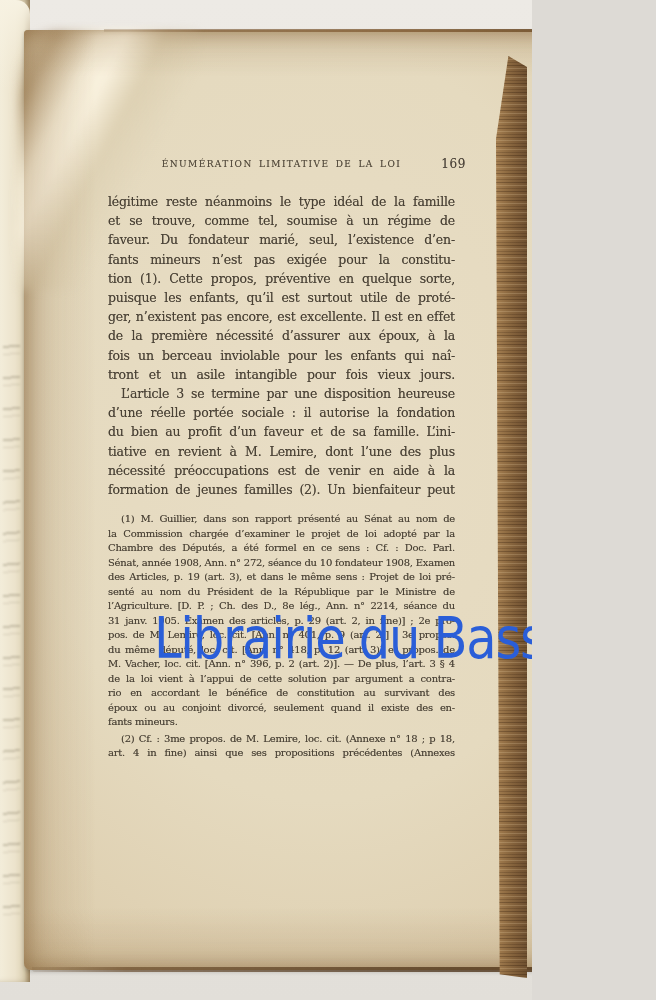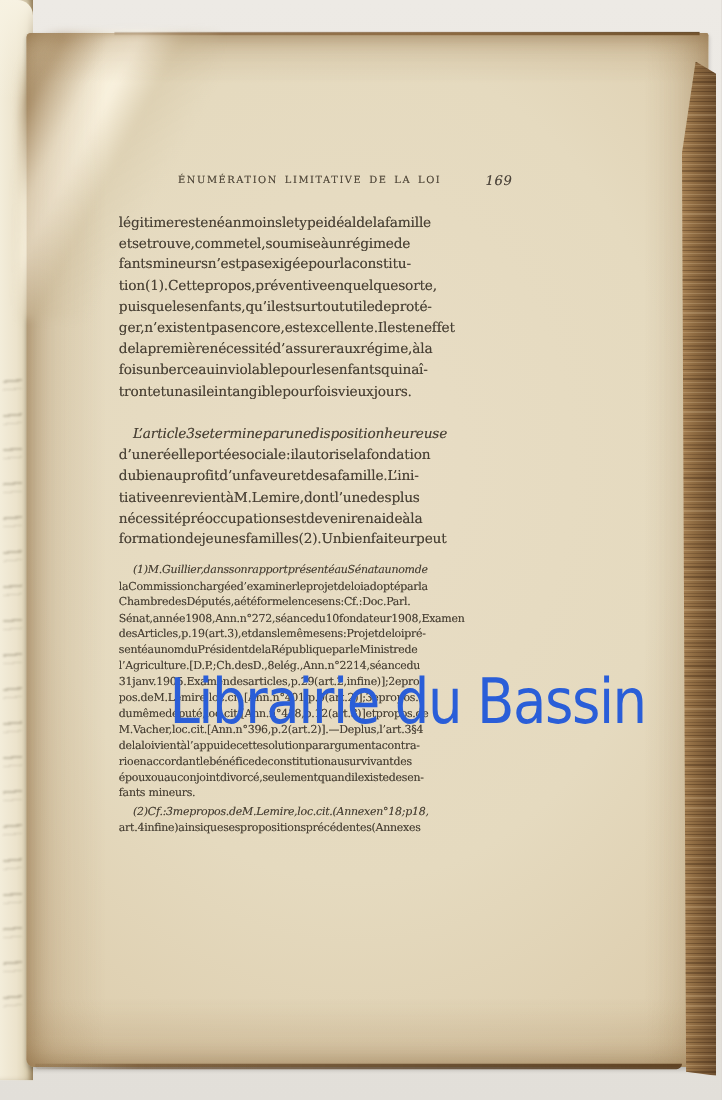--- a/index.html
+++ b/index.html
@@ -1,17 +1,17 @@
 <!DOCTYPE html>
 <html><head>
 <meta charset="utf-8">
 <style>
   html,body { margin:0; padding:0; background:#dddad5; }
   .canvas {
-    position:relative; width:656px; height:1000px; overflow:hidden;
+    position:relative; width:532px; height:1000px; overflow:hidden;
     background:linear-gradient(180deg,#edeae5 0%,#e9e6e1 45%,#e2dfd9 100%);
     font-family:"DejaVu Serif", serif;
   }
   
   .facing-page {
     position:absolute; left:0; top:0; bottom:18px; width:30px;
     background:linear-gradient(90deg,#f3edda 0%,#ece3cc 50%,#ddd2b4 82%,#c6b38c 100%);
     box-shadow: inset -5px 0 7px -3px rgba(80,55,25,.55);
   }
   .facing-page::before {
@@ -83,36 +83,35 @@
   .running-head {
     display:block; text-align:center;
     font-size:9px; letter-spacing:1.4px; word-spacing:2px;
     color:#534a3c; text-shadow:0 0 .5px rgba(83,74,60,.55);
     white-space:nowrap;
   }
   .page-number {
     position:absolute; right:-11px; top:-2px;
     font-size:12px; letter-spacing:.6px; color:#4c443a;
     text-shadow:0 0 .5px rgba(76,68,58,.5);
-    font-style:italic;
   }
   .body-block { position:absolute; left:0; width:100%; }
   .para-1 { top:162px; }
   .para-2 { top:354px; }
   .footnotes { position:absolute; top:482px; left:0; width:100%; }
   .fnote-2 { margin-top:2px; }
   .tline {
-    display:flex; 
+    display:flex; justify-content:space-between;
     box-sizing:border-box; width:100%;
     text-shadow:0 0 .5px rgba(73,65,53,.55);
   }
   .tline span { white-space:nowrap; }
   .body-block .tline { font-size:12.5px; line-height:19.2px; height:19.2px; letter-spacing:-.2px; }
   .footnotes .tline  { font-size:10px;   line-height:14.5px; height:14.5px; letter-spacing:-.25px; }
-  .tline.ind { padding-left:13px;font-style:italic; }
+  .tline.ind { padding-left:13px; }
   .tline.nojust { justify-content:flex-start; gap:3px; }
   
   .watermark {
     position:absolute; left:154px; top:609px;
     font-family:"DejaVu Sans", sans-serif;
     font-size:57px; line-height:1.02; letter-spacing:-1.5px;
     color:#2a5ed8; white-space:nowrap;
     transform:scaleX(.87); transform-origin:left top;
   }
 </style>
@@ -148,20 +147,29 @@
             <span>et</span>
             <span>se</span>
             <span>trouve,</span>
             <span>comme</span>
             <span>tel,</span>
             <span>soumise</span>
             <span>à</span>
             <span>un</span>
             <span>régime</span>
             <span>de</span>
+          </div>
+          <div class="tline">
+            <span>faveur.</span>
+            <span>Du</span>
+            <span>fondateur</span>
+            <span>marié,</span>
+            <span>seul,</span>
+            <span>l’existence</span>
+            <span>d’en-</span>
           </div>
           <div class="tline">
             <span>fants</span>
             <span>mineurs</span>
             <span>n’est</span>
             <span>pas</span>
             <span>exigée</span>
             <span>pour</span>
             <span>la</span>
             <span>constitu-</span>
@@ -199,21 +207,21 @@
             <span>en</span>
             <span>effet</span>
           </div>
           <div class="tline">
             <span>de</span>
             <span>la</span>
             <span>première</span>
             <span>nécessité</span>
             <span>d’assurer</span>
             <span>aux</span>
-            <span>régime,</span>
+            <span>époux,</span>
             <span>à</span>
             <span>la</span>
           </div>
           <div class="tline">
             <span>fois</span>
             <span>un</span>
             <span>berceau</span>
             <span>inviolable</span>
             <span>pour</span>
             <span>les</span>

